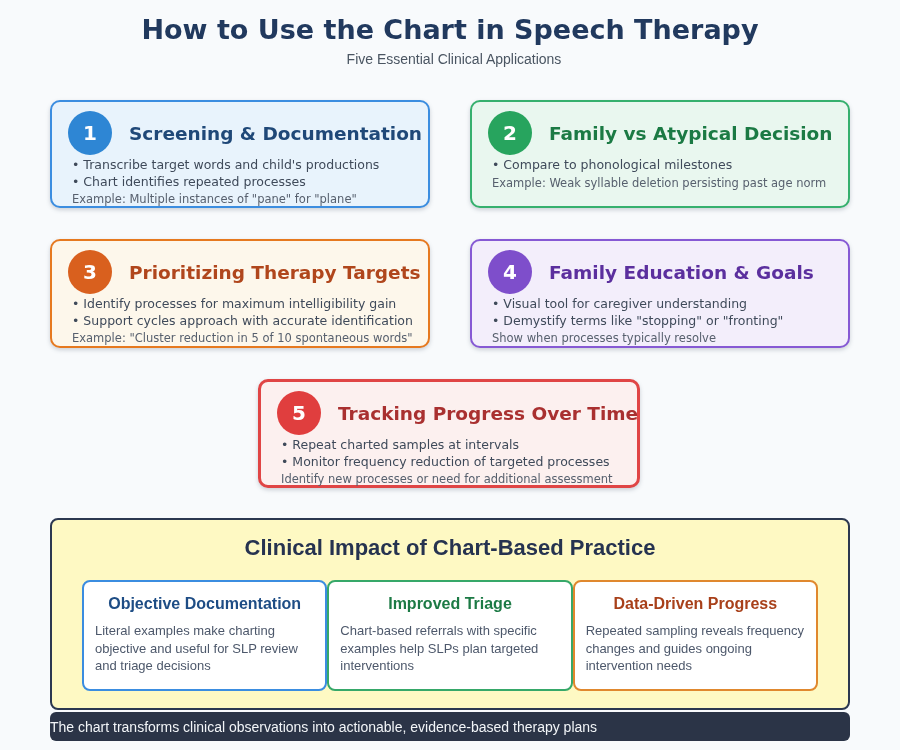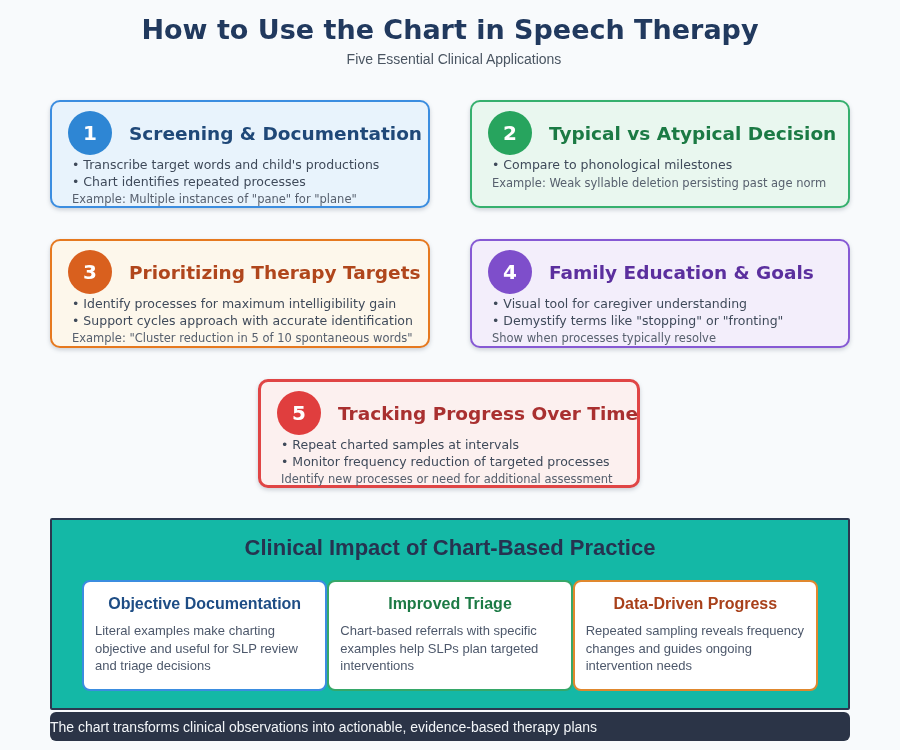--- a/index.html
+++ b/index.html
@@ -57,22 +57,22 @@
   }
   .bullets li::before { content:"• "; }
   .card-note {
     padding-left:20px; margin-top:2px;
     font-size:11.5px; color:#57606e; white-space:nowrap;
   }
 
   
   .impact {
     position:absolute; left:50px; top:518px; width:800px; height:192px;
-    background:#14b8a6;
-    border:2.5px solid #2c3850; border-radius:2px;
+    background:#fef9c3;
+    border:2.5px solid #2c3850; border-radius:8px;
   }
   .impact-title {
     margin-top:15px; text-align:center;
     font-family:"Liberation Sans", sans-serif;
     font-size:22px; font-weight:bold; color:#263350;
   }
   .impact-cards {
     position:absolute; left:30px; right:30px; top:60px;
     display:flex; 
   }
@@ -120,21 +120,21 @@
   <ul class="bullets">
     <li>Transcribe target words and child's productions</li>
     <li>Chart identifies repeated processes</li>
   </ul>
   <div class="card-note">Example: Multiple instances of "pane" for "plane"</div>
 </section>
 
 <section class="app-card pos-2" style="--accent: #36b06e; --bg: #e9f7ef; --circle: #27a45e; --heading: #1b7a44;">
   <div class="card-head">
     <div class="num-circle">2</div>
-    <h2 class="card-title">Typical vs Atypical Decision</h2>
+    <h2 class="card-title">Family vs Atypical Decision</h2>
   </div>
   <ul class="bullets">
     <li>Compare to phonological milestones</li>
   </ul>
   <div class="card-note">Example: Weak syllable deletion persisting past age norm</div>
 </section>
 
 <section class="app-card pos-3" style="--accent: #e6791f; --bg: #fdf7eb; --circle: #d9601e; --heading: #b0461c;">
   <div class="card-head">
     <div class="num-circle">3</div>

